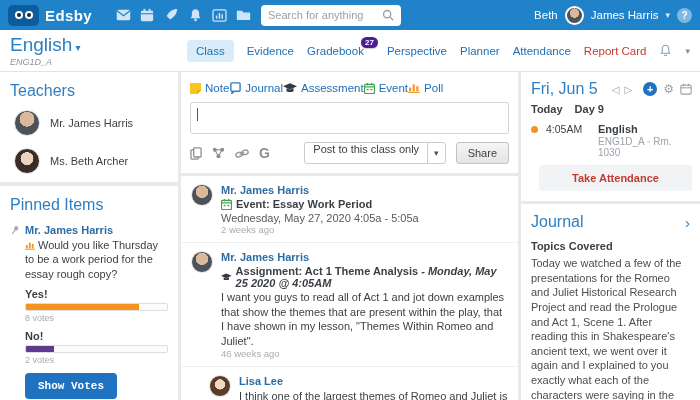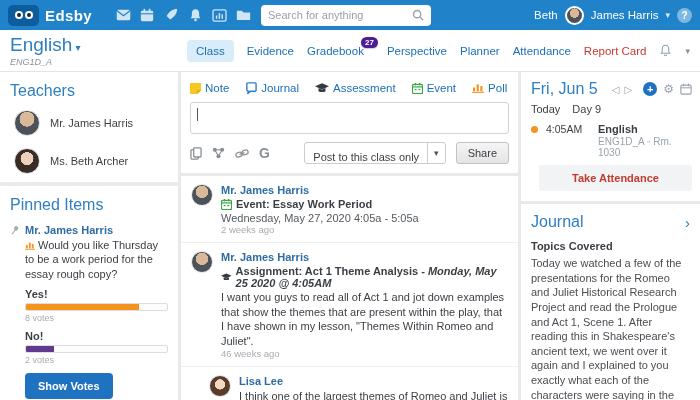--- a/index.html
+++ b/index.html
@@ -7,21 +7,21 @@
 body{font-family:"Liberation Sans",sans-serif;font-size:11px;color:#3b3f44;background:#e7e9ea}
 svg{display:block}
 
 
 .topbar{height:30px;background:#2083ca;display:flex;align-items:center;padding:0 8px}
 .logo{width:31px;height:21px;background:#0d5c9e;border-radius:5px;display:flex;align-items:center;justify-content:center;gap:2px;margin-right:6px;flex:none}
 .logo .eye{width:8px;height:8px;background:#fff;border-radius:50%;position:relative}
 .logo .eye::after{content:"";position:absolute;width:4px;height:4px;background:#1c2733;border-radius:50%;top:2px;left:2px}
 .brand{color:#fff;font-weight:bold;font-size:15px;letter-spacing:.4px;margin-right:19px}
 .tb-ic{width:24px;display:flex;justify-content:center;align-items:center;cursor:pointer}
-.search{background:#fff;border-radius:4px;height:21px;width:170px;display:flex;align-items:center;padding:0 7px;margin-left:6px}
+.search{background:#fff;border-radius:4px;height:21px;width:140px;display:flex;align-items:center;padding:0 7px;margin-left:6px}
 .search input{border:none;outline:none;flex:1;font-size:11px;color:#333;font-family:inherit;min-width:0}
 .search input::placeholder{color:#9aa0a6}
 .tb-right{margin-left:auto;display:flex;align-items:center;gap:7px;color:#fff}
 .tb-right .lbl{font-size:11.5px}
 .avatar{border-radius:50%;border:1px solid #e4e4e4;background:radial-gradient(circle at 50% 34%,#d9b999 0 37%,#4c525a 38%)}
 .av-top{width:19px;height:19px;border:2px solid #fff}
 .chev{font-size:9px;color:#d7eafb}
 .help{width:15px;height:15px;border-radius:50%;background:#7db8e3;color:#fff;font-size:10px;font-weight:bold;display:flex;align-items:center;justify-content:center}
 
 
@@ -56,33 +56,33 @@
 .pin-ic{flex:none;margin-top:1px;opacity:.75}
 .pin-body{flex:1;min-width:0}
 .pin-author{color:#2e6da4;font-weight:bold;font-size:11px;margin-bottom:2px}
 .pin-q{font-size:11px;color:#3b3f44;line-height:1.3}
 .poll-mini{display:inline-block;vertical-align:-1px;margin-right:3px}
 .popt{margin-top:7px}
 .popt .plabel{font-weight:bold;font-size:11px}
 .ptrack{height:8px;border:1px solid #ddd;background:#fcfcfc;border-radius:2px;margin-top:3px;overflow:hidden}
 .pfill{height:100%}
 .pvotes{font-size:9px;color:#a7acb1;margin-top:2px}
-.show-votes{margin-top:8px;background:#1f72bf;color:#fff;border:none;font-size:11px;font-weight:bold;padding:7px 13px;border-radius:4px;cursor:pointer;font-family:Liberation Sans, sans-serif}
+.show-votes{margin-top:8px;background:#1f72bf;color:#fff;border:none;font-size:11px;font-weight:bold;padding:7px 13px;border-radius:4px;cursor:pointer;font-family:Liberation Mono, monospace}
 
 
 .composer{padding:8px 9px 9px}
-.c-actions{display:flex;align-items:flex-start;gap:16px;padding:2px 0 8px}
+.c-actions{display:flex;align-items:flex-start;padding:2px 0 8px}
 .c-act{display:flex;align-items:center;gap:4px;color:#1d6fb8;font-size:11.5px;cursor:pointer}
 .c-input{border:1px solid #cfd4d8;border-radius:3px;height:32px;position:relative;background:#fff}
 .caret{position:absolute;left:6px;top:5px;width:1px;height:13px;background:#555}
 .c-toolbar{display:flex;align-items:center;gap:10px;margin-top:8px}
 .c-gicon{color:#8a8f94;cursor:pointer}
 .g-letter{font-size:14px;font-weight:bold;color:#8a8f94}
 .c-spacer{flex:1}
-.aud{display:flex;align-items:flex-end;border:1px solid #c9cdd1;border-radius:3px;height:22px;cursor:pointer}
+.aud{display:flex;align-items:flex-start;border:1px solid #c9cdd1;border-radius:3px;height:22px;cursor:pointer}
 .aud .aud-txt{padding:0 8px;font-size:11px;color:#3b3f44;white-space:nowrap}
 .aud .aud-chev{border-left:1px solid #c9cdd1;padding:0 6px;color:#555;font-size:9px;height:100%;display:flex;align-items:center}
 .share-btn{background:linear-gradient(#f5f5f5,#e4e4e4);border:1px solid #c2c2c2;border-radius:3px;color:#3b3f44;font-size:11px;padding:4px 11px;cursor:pointer;font-family:inherit}
 .feed-card{flex:1;overflow:hidden}
 .feed-item{display:flex;gap:8px;padding:8px 10px 7px;border-bottom:1px solid #eef0f1}
 .av-22{width:22px;height:22px;flex:none}
 .f-body{flex:1;min-width:0}
 .f-author{color:#2e6da4;font-weight:bold;font-size:11px;margin-bottom:2px}
 .f-title-row{display:flex;align-items:center;gap:4px;font-size:11px}
 .f-title{font-weight:bold;color:#3b3f44}
@@ -92,21 +92,21 @@
 .f-ago{font-size:9.5px;color:#a7acb1;margin-top:0}
 .reply{padding-left:28px;border-bottom:none}
 
 
 .sch-head{display:flex;align-items:center;padding:8px 8px 4px 10px}
 .sch-date{color:#2e7fc1;font-size:16px}
 .sch-arrows{margin-left:14px;color:#9aa3ab;font-size:10px;display:flex;gap:5px}
 .sch-tools{margin-left:auto;display:flex;align-items:center;gap:6px}
 .plus-circ{width:14px;height:14px;border-radius:50%;background:#1f72bf;color:#fff;font-size:11px;font-weight:bold;display:flex;align-items:center;justify-content:center;line-height:0;cursor:pointer}
 .gear{color:#9aa3ab;font-size:12px;cursor:pointer}
-.sch-sub{display:flex;gap:12px;padding:1px 10px 6px;font-weight:normal;font-size:11px;color:#3b3f44}
+.sch-sub{display:flex;gap:12px;padding:1px 10px 6px;font-weight:bold;font-size:11px;color:#3b3f44}
 .sch-row{display:flex;padding:2px 10px 0;gap:8px}
 .dot{width:7px;height:7px;border-radius:50%;background:#f6921e;flex:none;margin-top:3px}
 .sch-time{font-size:10.5px;color:#3b3f44;width:44px;flex:none}
 .sch-course .subj{font-size:11px;font-weight:bold;color:#3b3f44}
 .sch-course .meta{font-size:10px;color:#9aa3ab;margin-top:1px}
 .take-att{display:block;width:calc(100% - 26px);margin:7px 8px 10px 18px;background:#f2f3f4;border:none;border-radius:3px;color:#c23b2e;font-weight:bold;font-size:11px;padding:7px 0;cursor:pointer;font-family:inherit}
 .journal-card{flex:1;overflow:hidden}
 .j-head{display:flex;align-items:center;justify-content:space-between;padding:9px 10px 4px}
 .j-title{color:#2e7fc1;font-size:16px}
 .j-chev{color:#2e7fc1;font-size:15px;cursor:pointer}

